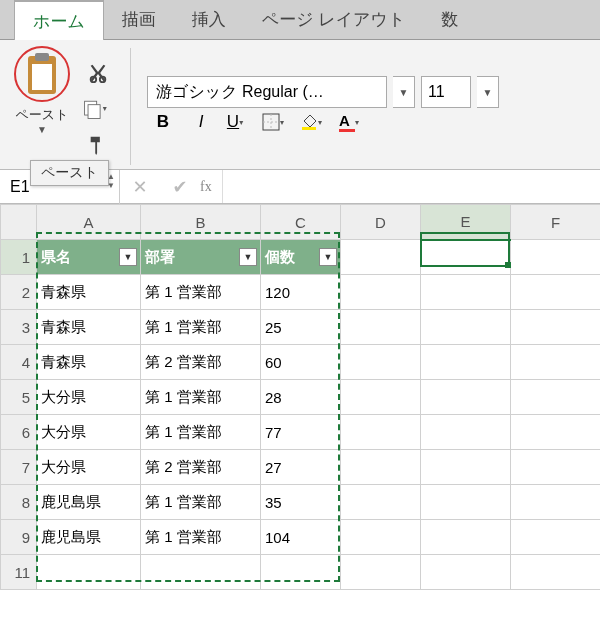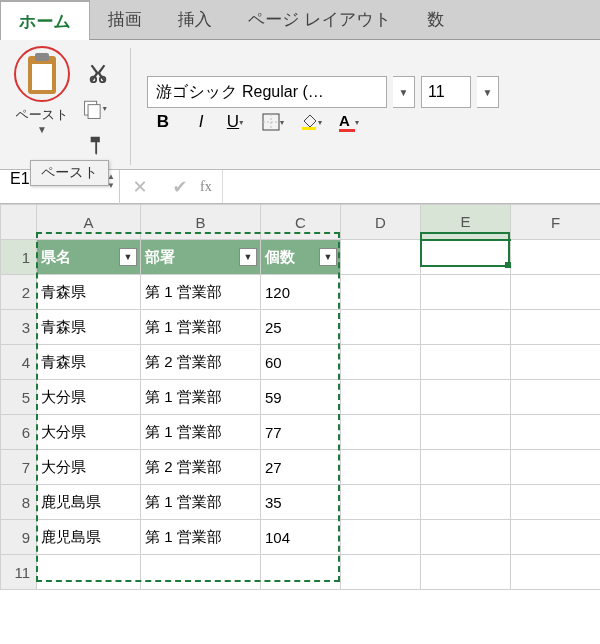--- a/index.html
+++ b/index.html
@@ -25,25 +25,26 @@
     padding: 8px 18px;
     color: #444;
     font-size: 17px;
     display: flex;
     align-items: center;
     cursor: pointer;
   }
   .ribbon-tab.active {
     background: #fff;
     color: #1e7a3a;
-    font-weight: 700;
+    font-weight: 400;
     border-top: 2px solid #aaa;
     border-left: 1px solid #aaa;
     border-right: 1px solid #aaa;
     margin-bottom: -1px;
+    margin-left: 14px;
   }
 
   
   .ribbon {
     display: flex;
     align-items: stretch;
     height: 130px;
     background: #f3f3f3;
     border-bottom: 1px solid #bbb;
     padding: 8px 12px 4px 12px;
@@ -174,20 +175,21 @@
     align-items: center;
     height: 34px;
     border-bottom: 1px solid #bbb;
     background: #fff;
   }
   .name-box {
     width: 120px;
     height: 34px;
     border-right: 1px solid #ccc;
     display:flex;
+    align-items:center;
     padding-left: 10px;
     font-size: 16px;
     position: relative;
   }
   .name-spin {
     position:absolute; right:4px; top:2px;
     display:flex; flex-direction:column;
     font-size: 8px;
     color: #666;
     line-height: 9px;
@@ -461,21 +463,21 @@
           <td>第 2 営業部</td>
           <td class="alignR">60</td>
           <td></td>
           <td></td>
           <td></td>
         </tr>
     <tr>
           <th class="row-hd">5</th>
           <td>大分県</td>
           <td>第 1 営業部</td>
-          <td class="alignR">59</td>
+          <td class="alignR">28</td>
           <td></td>
           <td></td>
           <td></td>
         </tr>
     <tr>
           <th class="row-hd">6</th>
           <td>大分県</td>
           <td>第 1 営業部</td>
           <td class="alignR">77</td>
           <td></td>

